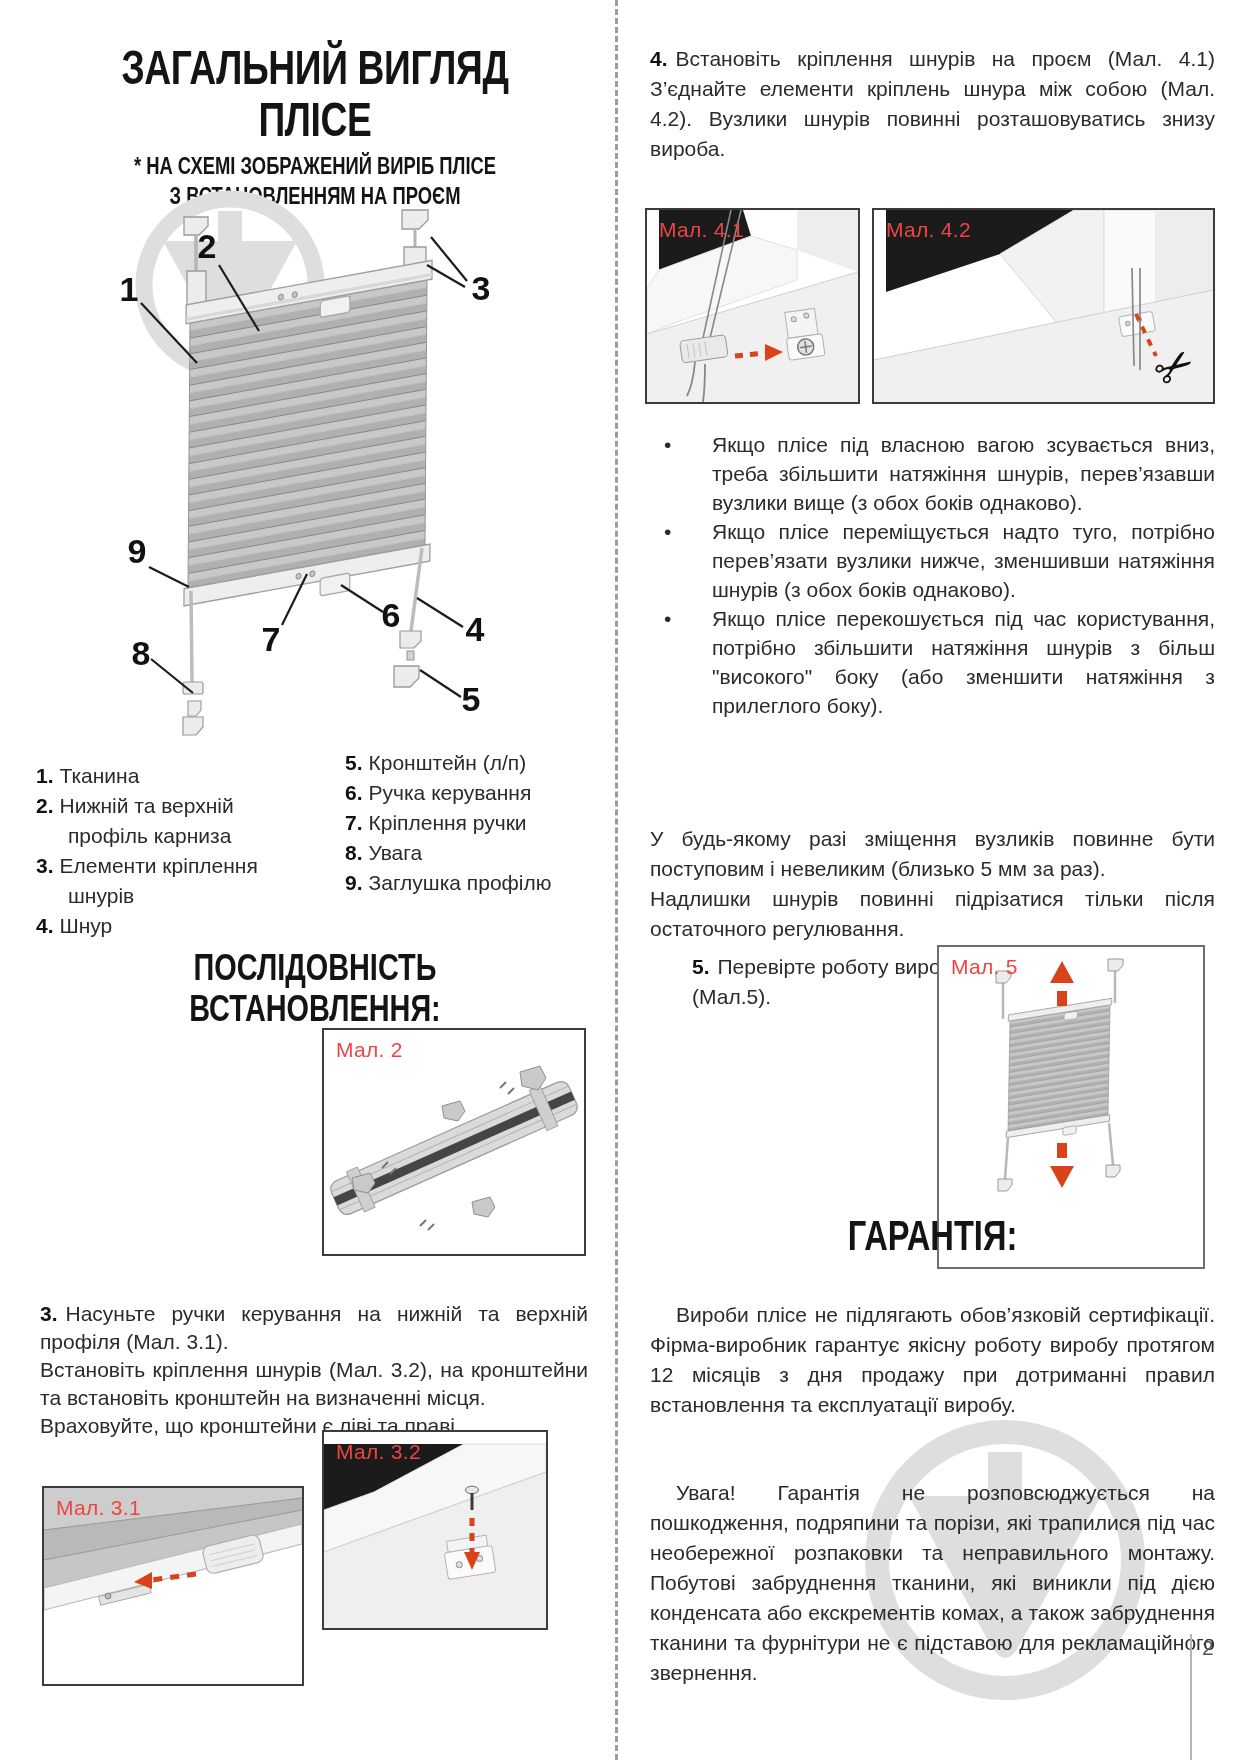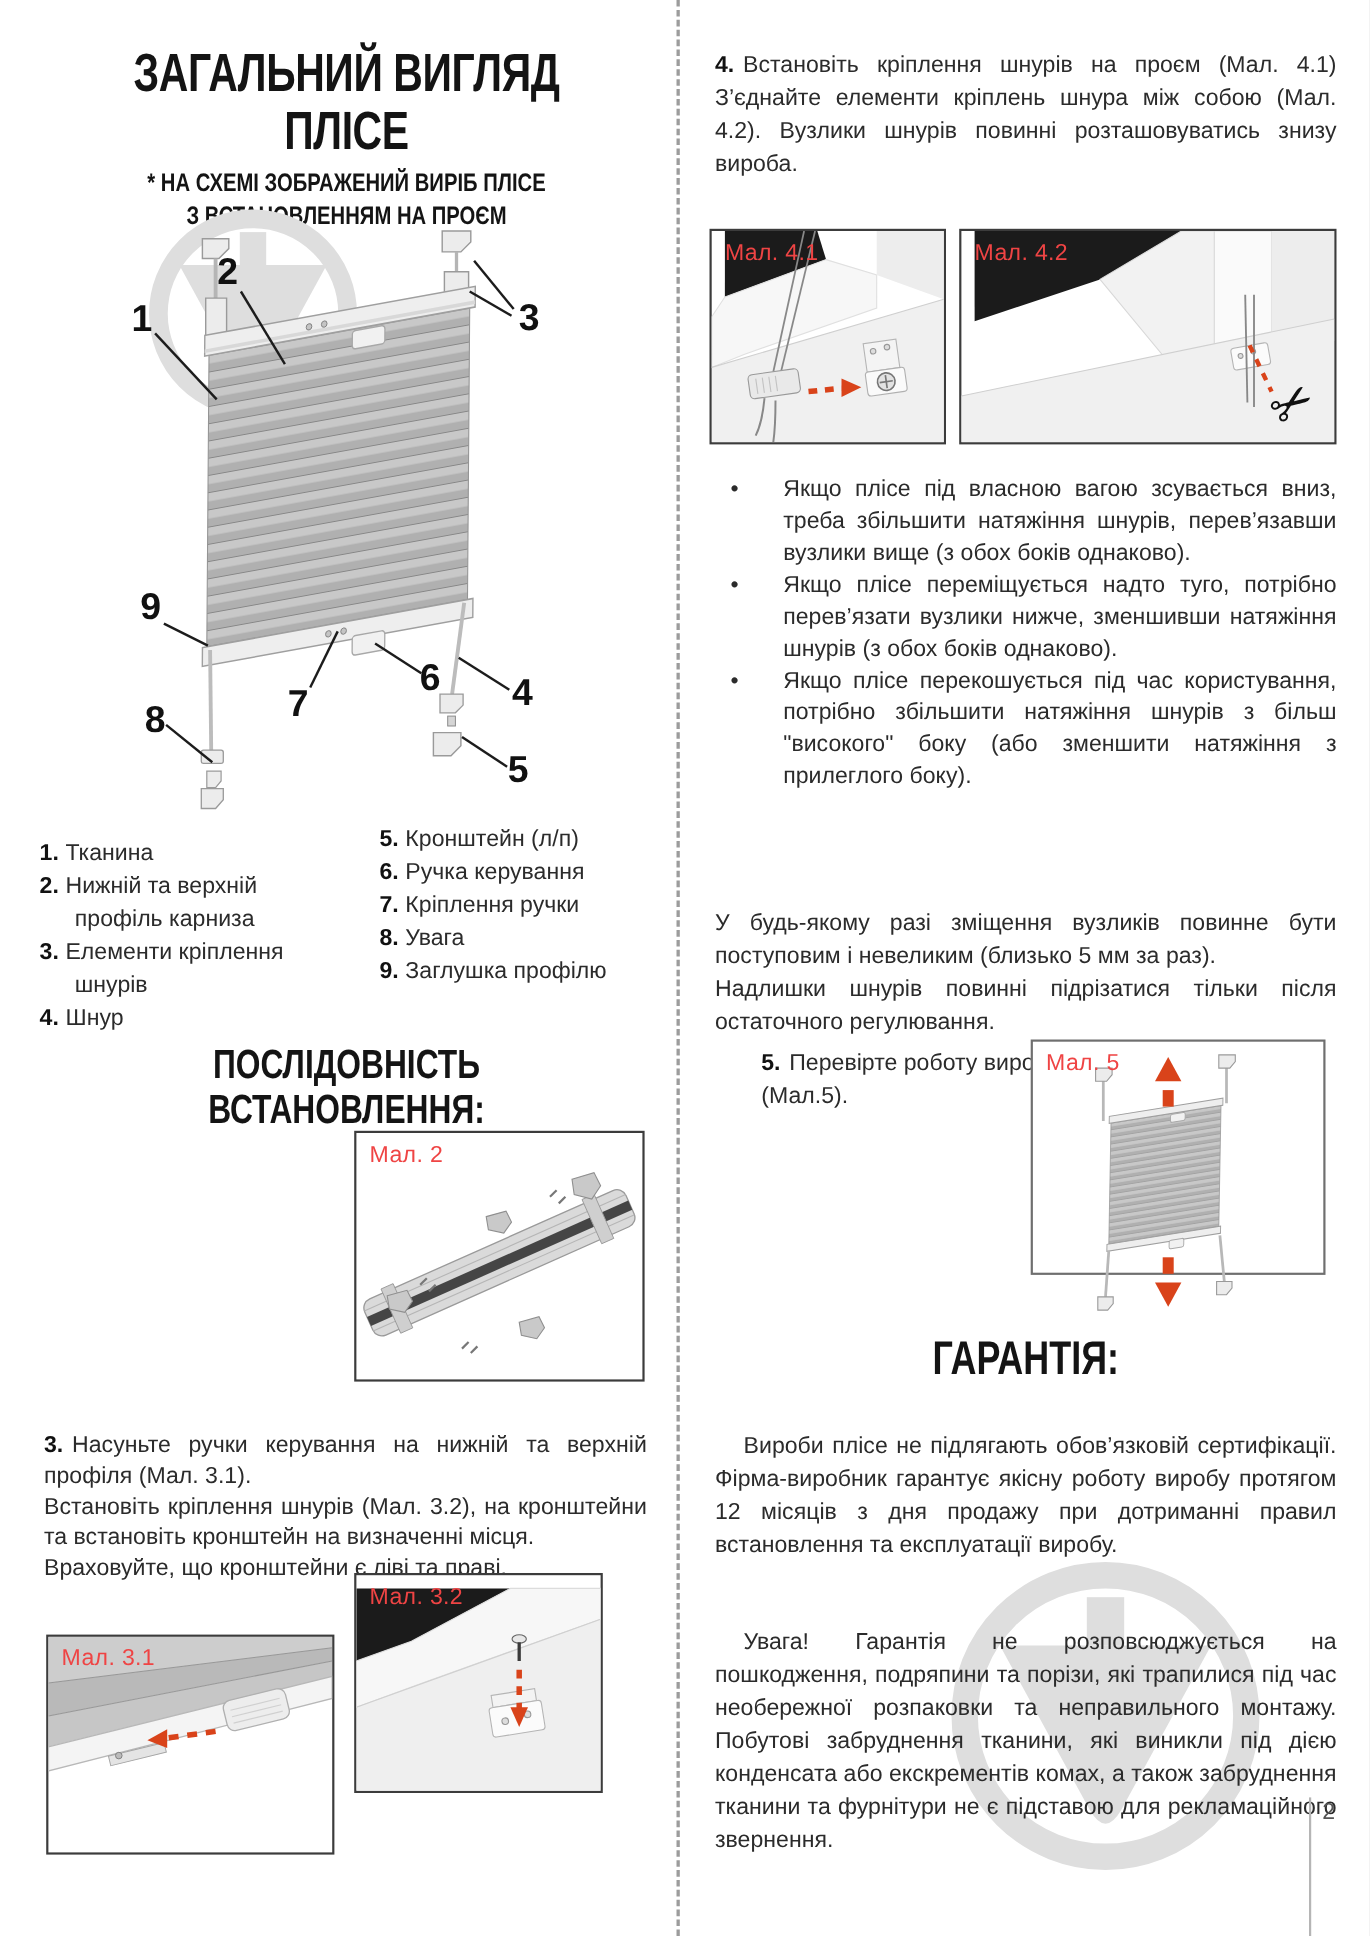--- a/index.html
+++ b/index.html
@@ -309,21 +309,21 @@
 
   <div class="abs body-text" style="left:650px;top:824px;width:565px;">
     <div>У будь-якому разі зміщення вузликів повинне бути поступовим і невеликим (близько 5 мм за раз).</div>
     <div>Надлишки шнурів повинні підрізатися тільки після остаточного регулювання.</div>
   </div>
 
   <div class="abs body-text" style="left:650px;top:952px;width:275px;text-align:left;margin-left:42px;">
     <b>5.</b><span>Перевірте роботу виробу (Мал.5).</span>
   </div>
 
-  <div class="fig light" style="left:937px;top:945px;width:268px;height:214px;">
+  <div class="fig light" style="left:937px;top:945px;width:268px;height:324px;">
     <div class="fig-label">Мал. 5</div>
     <svg width="264" height="246" viewBox="0 0 264 246">
       <defs>
         <pattern id="pl5" width="240" height="14.2" patternUnits="userSpaceOnUse">
           <rect width="240" height="14.2" fill="#b0b0b0"></rect>
           <rect width="240" height="6.8" fill="#c8c8c8"></rect>
           <line x1="0" y1="13.8" x2="240" y2="13.8" stroke="#878787" stroke-width="0.9"></line>
         </pattern>
       </defs>
       <g stroke="#b8b8b8" stroke-width="2.5">

